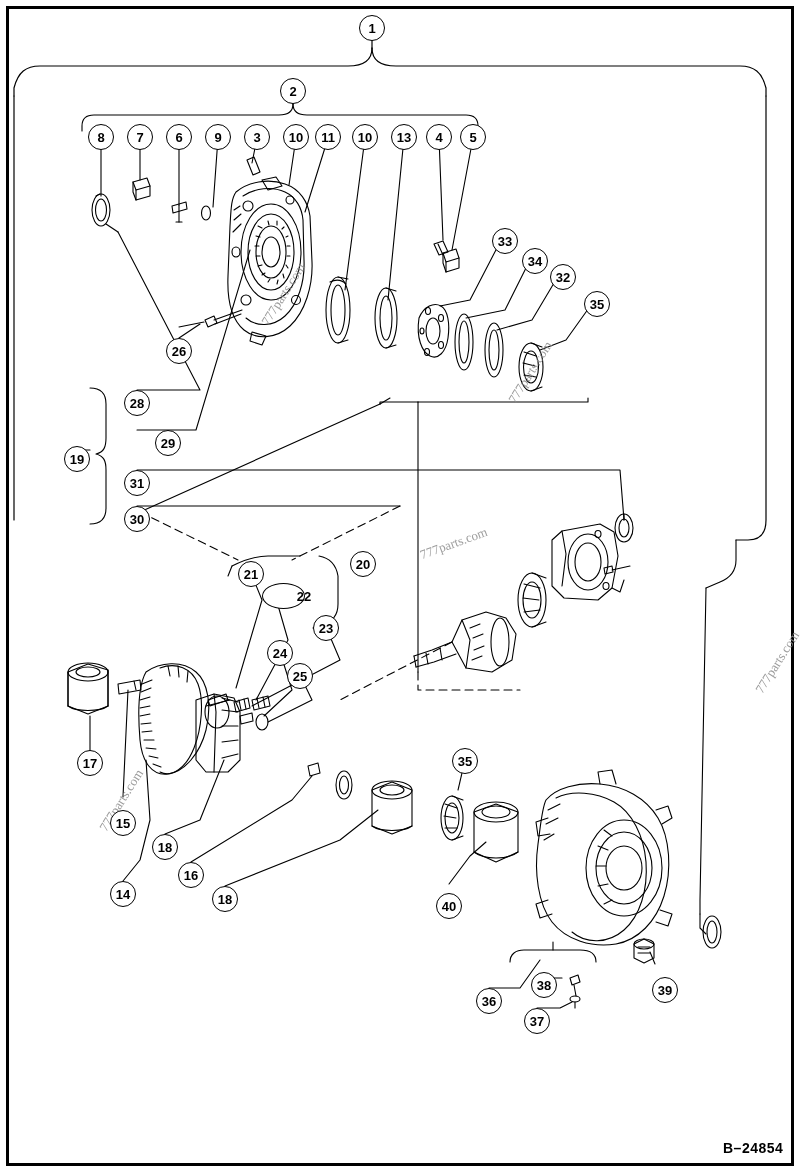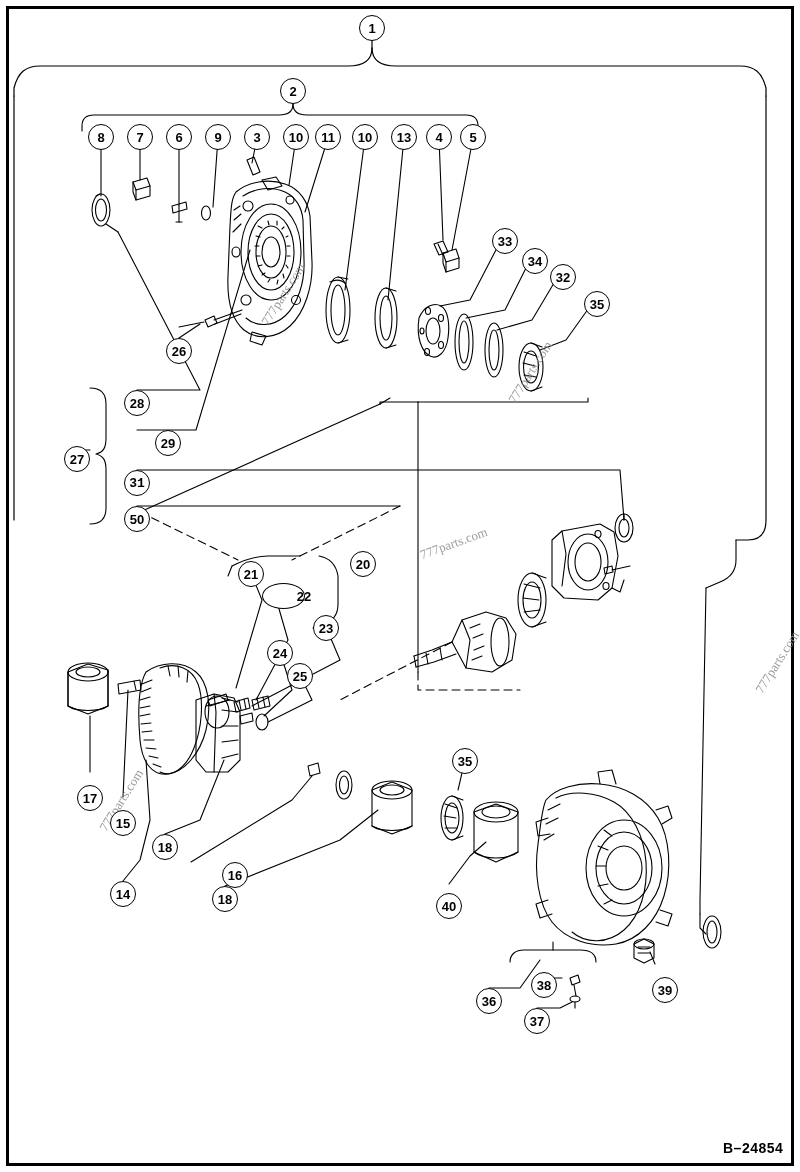--- a/index.html
+++ b/index.html
@@ -402,37 +402,37 @@
   <div class="callout" style="left:460px;top:124px;">5</div>
 
   <div class="callout" style="left:492px;top:228px;">33</div>
   <div class="callout" style="left:522px;top:248px;">34</div>
   <div class="callout" style="left:550px;top:264px;">32</div>
   <div class="callout" style="left:584px;top:291px;">35</div>
 
   <div class="callout" style="left:166px;top:338px;">26</div>
   <div class="callout" style="left:124px;top:390px;">28</div>
   <div class="callout" style="left:124px;top:430px;margin-left:31px;">29</div>
-  <div class="callout" style="left:64px;top:446px;">27</div>
-  <div class="callout" style="left:124px;top:470px;font-family:Liberation Mono, monospace;">31</div>
-  <div class="callout" style="left:124px;top:506px;">50</div>
+  <div class="callout" style="left:64px;top:446px;">19</div>
+  <div class="callout" style="left:124px;top:470px;">31</div>
+  <div class="callout" style="left:124px;top:506px;">30</div>
 
   <div class="callout" style="left:238px;top:561px;">21</div>
   <div class="callout" style="left:306px;top:551px;margin-left:44px;">20</div>
   <div class="callout" style="left:262px;top:583px;padding-left:41px;">22</div>
   <div class="callout" style="left:313px;top:615px;">23</div>
   <div class="callout" style="left:267px;top:640px;">24</div>
   <div class="callout" style="left:287px;top:663px;text-align:center;">25</div>
 
   <div class="callout" style="left:452px;top:748px;">35</div>
 
-  <div class="callout" style="left:77px;top:785px;">17</div>
+  <div class="callout" style="left:77px;top:750px;">17</div>
   <div class="callout" style="left:110px;top:810px;">15</div>
   <div class="callout" style="left:152px;top:834px;">18</div>
-  <div class="callout" style="left:178px;top:862px;margin-left:44px;">16</div>
+  <div class="callout" style="left:178px;top:862px;">16</div>
   <div class="callout" style="left:212px;top:886px;">18</div>
   <div class="callout" style="left:110px;top:881px;">14</div>
 
   <div class="callout" style="left:436px;top:893px;">40</div>
   <div class="callout" style="left:531px;top:972px;">38</div>
   <div class="callout" style="left:476px;top:988px;">36</div>
   <div class="callout" style="left:652px;top:977px;">39</div>
   <div class="callout" style="left:524px;top:1008px;">37</div>
 
   <div class="partcode" style="left:723px;top:1140px;">B–24854</div>

